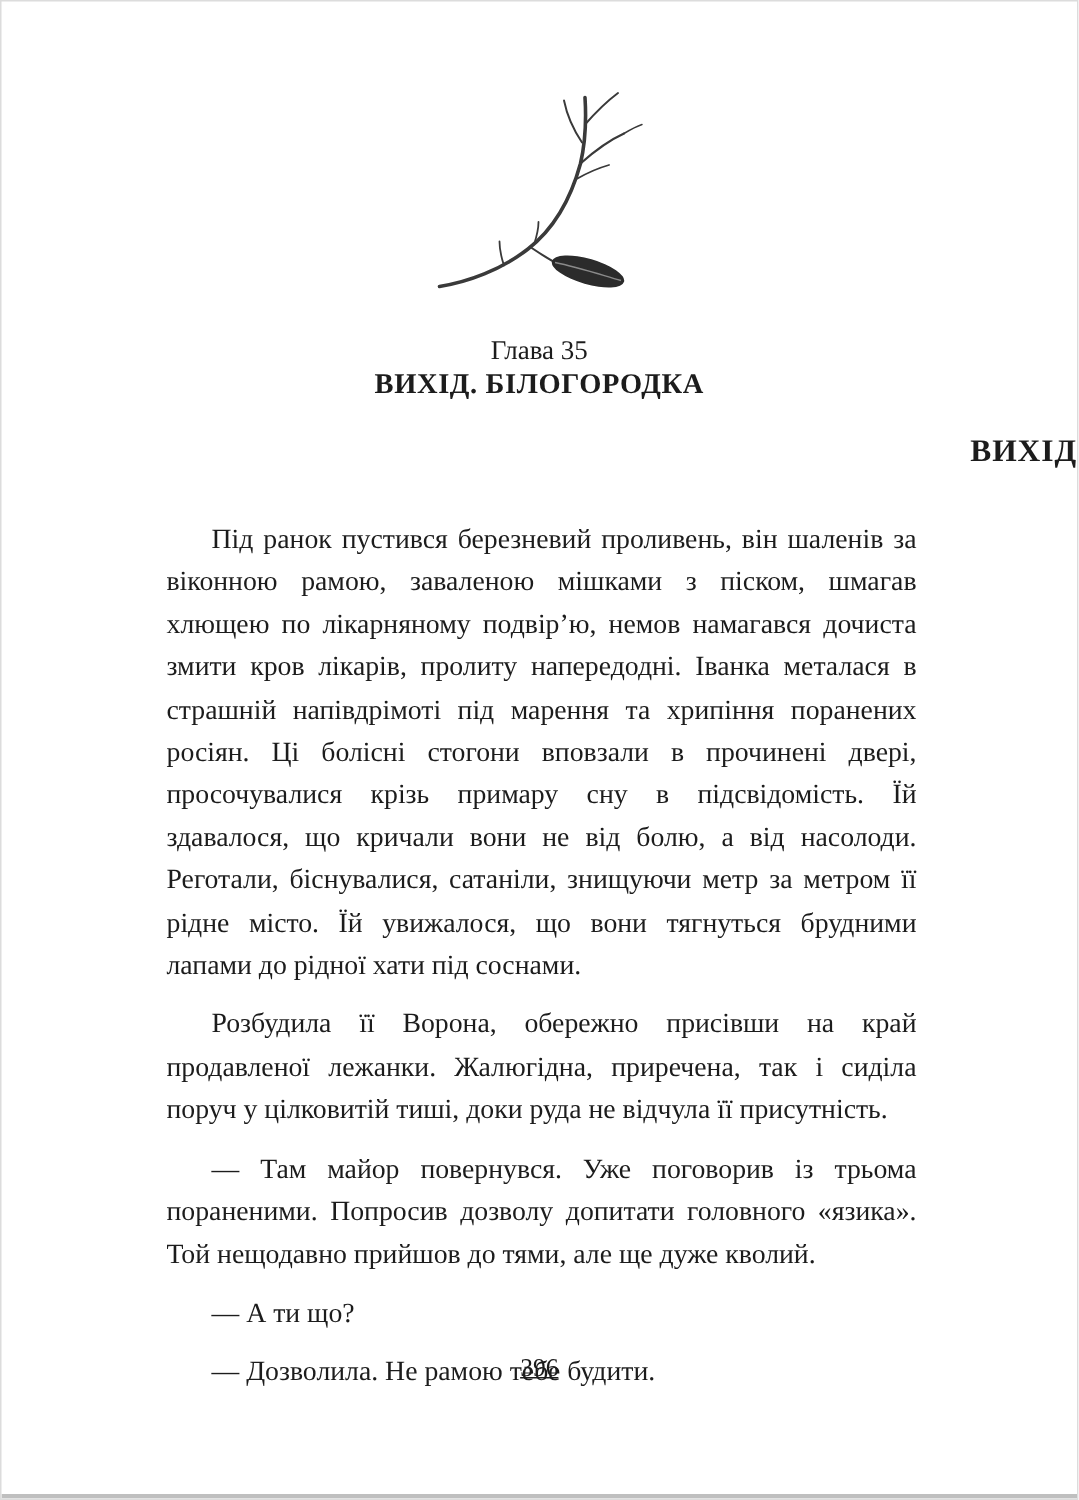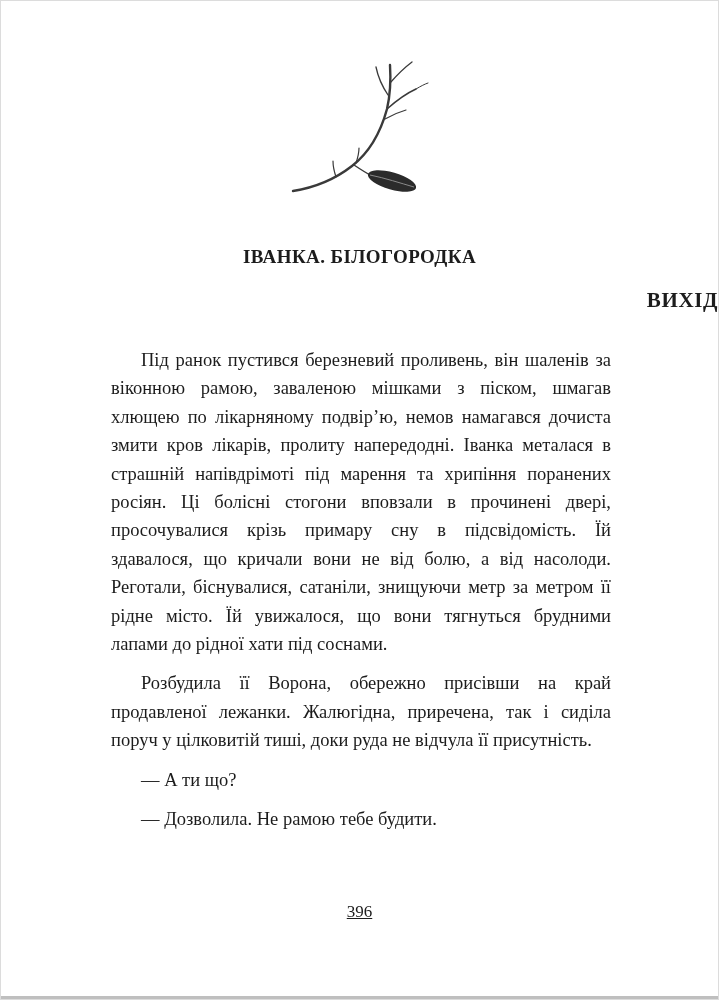--- a/index.html
+++ b/index.html
@@ -113,25 +113,27 @@
         <path d="M66,110 C68,104 69,99 69,95" stroke-width="1.2"></path>
 
         <path d="M64,112 C70,116 76,120 82,123" stroke-width="1.4"></path>
       </g>
 
       <ellipse cx="102" cy="128" rx="25" ry="8.5" transform="rotate(16 102 128)" fill="#2b2b2b"></ellipse>
       <path d="M80,122 C95,125 110,130 124,134" stroke="#8a8a8a" stroke-width="1" fill="none"></path>
     </svg>
   </div>
 
-  <div class="chapter-title">ІВАНКА. БІЛОГОРОДКА</div>
+  <div class="chapter-label">Глава 35</div>
+  <div class="chapter-title">ВИХІД. БІЛОГОРОДКА</div>
   <div class="section-title">ВИХІД</div>
 
   <div class="body-text">
     <p>Під ранок пустився березневий проливень, він шаленів за віконною рамою, заваленою мішками з піском, шмагав хлющею по лікарняному подвір’ю, немов намагався дочиста змити кров лікарів, пролиту напередодні. Іванка металася в страшній напівдрімоті під марення та хрипіння поранених росіян. Ці болісні стогони вповзали в прочинені двері, просочувалися крізь примару сну в підсвідомість. Їй здавалося, що кричали вони не від болю, а від насолоди. Реготали, біснувалися, сатаніли, знищуючи метр за метром її рідне місто. Їй увижалося, що вони тягнуться брудними лапами до рідної хати під соснами.</p>
     <p>Розбудила її Ворона, обережно присівши на край продавленої лежанки. Жалюгідна, приречена, так і сиділа поруч у цілковитій тиші, доки руда не відчула її присутність.</p>
+    <p>— Там майор повернувся. Уже поговорив із трьома пораненими. Попросив дозволу допитати головного «язика». Той нещодавно прийшов до тями, але ще дуже кволий.</p>
     <p>— А ти що?</p>
     <p>— Дозволила. Не рамою тебе будити.</p>
   </div>
 
   <div class="page-number">396</div>
 
 </div>
 
 </body></html>

